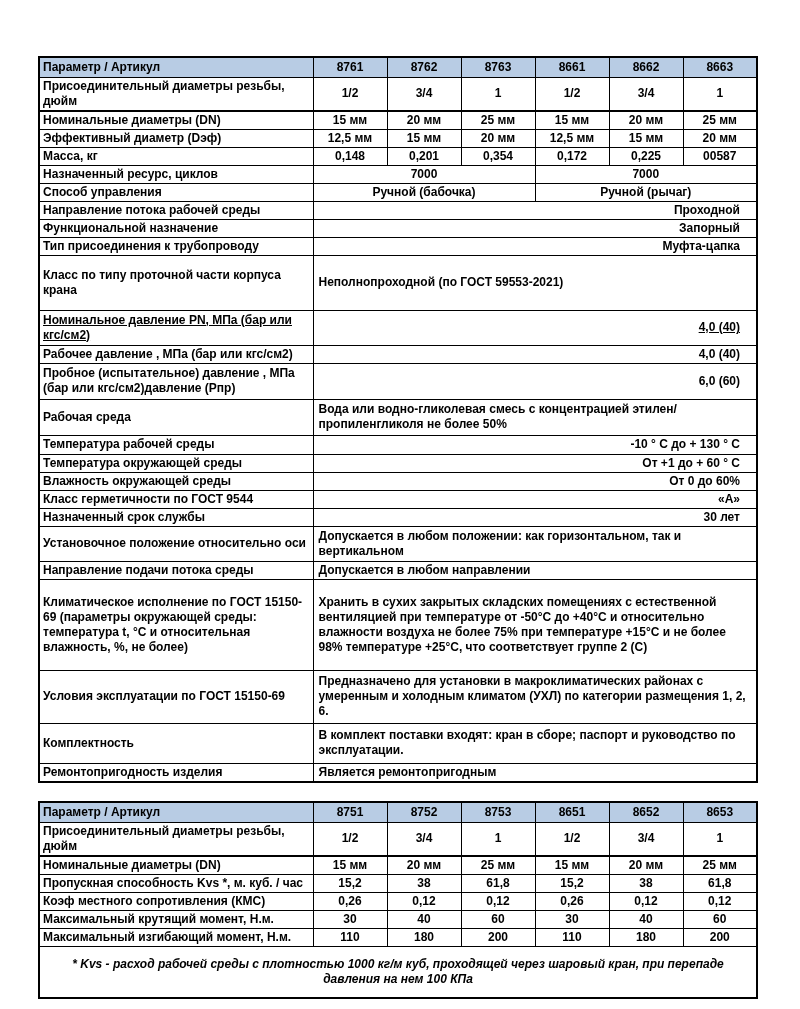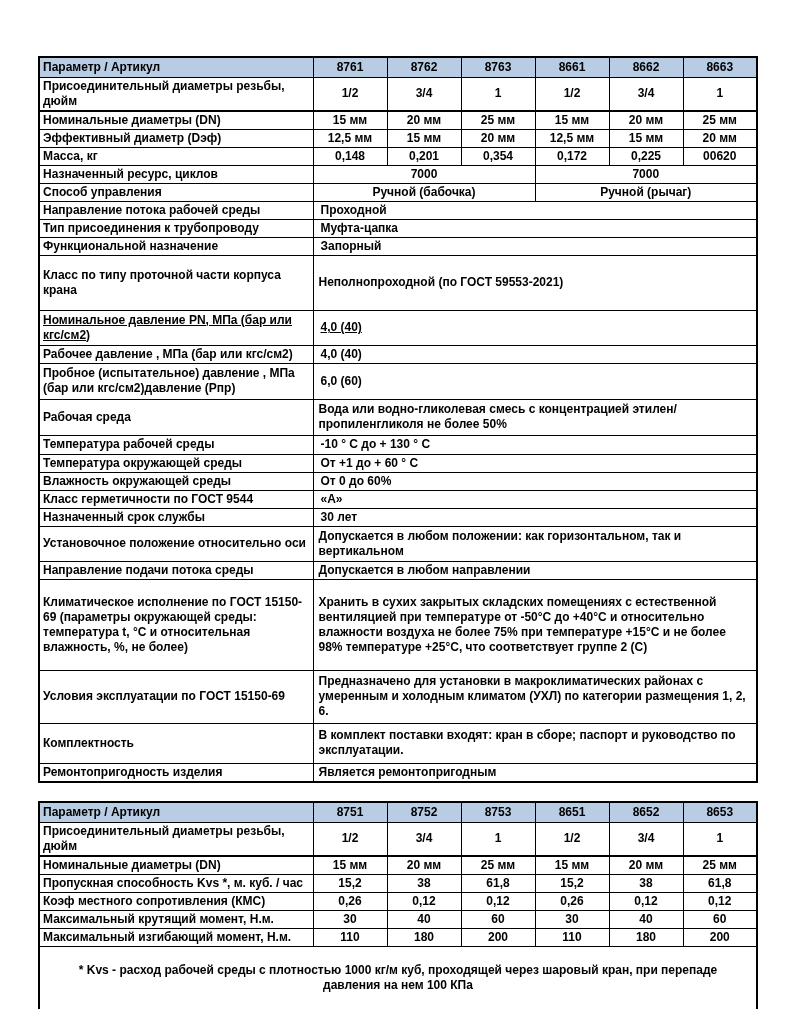--- a/index.html
+++ b/index.html
@@ -24,26 +24,26 @@
   #spec-table-1 { top:56px; }
   #spec-table-2 { top:801px; }
 
   table.spec td {
     border:1px solid #000;
     vertical-align:middle;
     overflow:hidden;
   }
   td.param { text-align:left; padding:1px 3px; }
   td.val { text-align:center; padding:1px 2px; }
-  td.merged-center { text-align:left; padding:1px 7px; }
+  td.merged-center { text-align:right; padding:1px 16px; }
   td.merged-left { text-align:left; padding:1px 5px; }
   td.grp { border-left-width:2px; }
   tr.head td { background:#b8cce4; }
   tr.thick td { border-bottom-width:2px; }
-  td.note { text-align:center; padding:16px 10px; }
+  td.note { font-style:italic; text-align:center; padding:10px 10px; }
 </style>
 </head>
 <body>
 
 <div class="page">
 
   <table class="spec" id="spec-table-1">
     <colgroup>
       <col style="width:274px">
       <col style="width:74px">
@@ -90,43 +90,43 @@
           <td class="val">15 мм</td>
           <td class="val">20 мм</td>
         </tr>
         <tr class="" style="height: 17px;">
           <td class="param">Масса, кг</td>
           <td class="val">0,148</td>
           <td class="val">0,201</td>
           <td class="val">0,354</td>
           <td class="val grp">0,172</td>
           <td class="val">0,225</td>
-          <td class="val">00620</td>
+          <td class="val">00587</td>
         </tr>
         <tr class="" style="height: 17px;">
           <td class="param">Назначенный ресурс, циклов</td>
           <td colspan="3" class="val">7000</td>
           <td colspan="3" class="val grp">7000</td>
         </tr>
         <tr class="" style="height: 18px;">
           <td class="param">Способ управления</td>
           <td colspan="3" class="val">Ручной (бабочка)</td>
           <td colspan="3" class="val grp">Ручной (рычаг)</td>
         </tr>
         <tr class="" style="height: 18px;">
           <td class="param">Направление потока рабочей среды</td>
           <td colspan="6" class="merged-center">Проходной</td>
         </tr>
+        <tr class="" style="height: 17px;">
+          <td class="param">Функциональной назначение</td>
+          <td colspan="6" class="merged-center">Запорный</td>
+        </tr>
         <tr class="" style="height: 18px;">
           <td class="param">Тип присоединения к трубопроводу</td>
           <td colspan="6" class="merged-center">Муфта-цапка</td>
-        </tr>
-        <tr class="" style="height: 17px;">
-          <td class="param">Функциональной назначение</td>
-          <td colspan="6" class="merged-center">Запорный</td>
         </tr>
         <tr class="" style="height: 55px;">
           <td class="param">Класс по типу проточной части корпуса крана</td>
           <td colspan="6" class="merged-left">Неполнопроходной (по ГОСТ 59553-2021)</td>
         </tr>
         <tr class="" style="height: 35px; text-decoration: underline;">
           <td class="param">Номинальное давление PN, МПа (бар или кгс/см2)</td>
           <td colspan="6" class="merged-center">4,0 (40)</td>
         </tr>
         <tr class="" style="height: 18px;">

